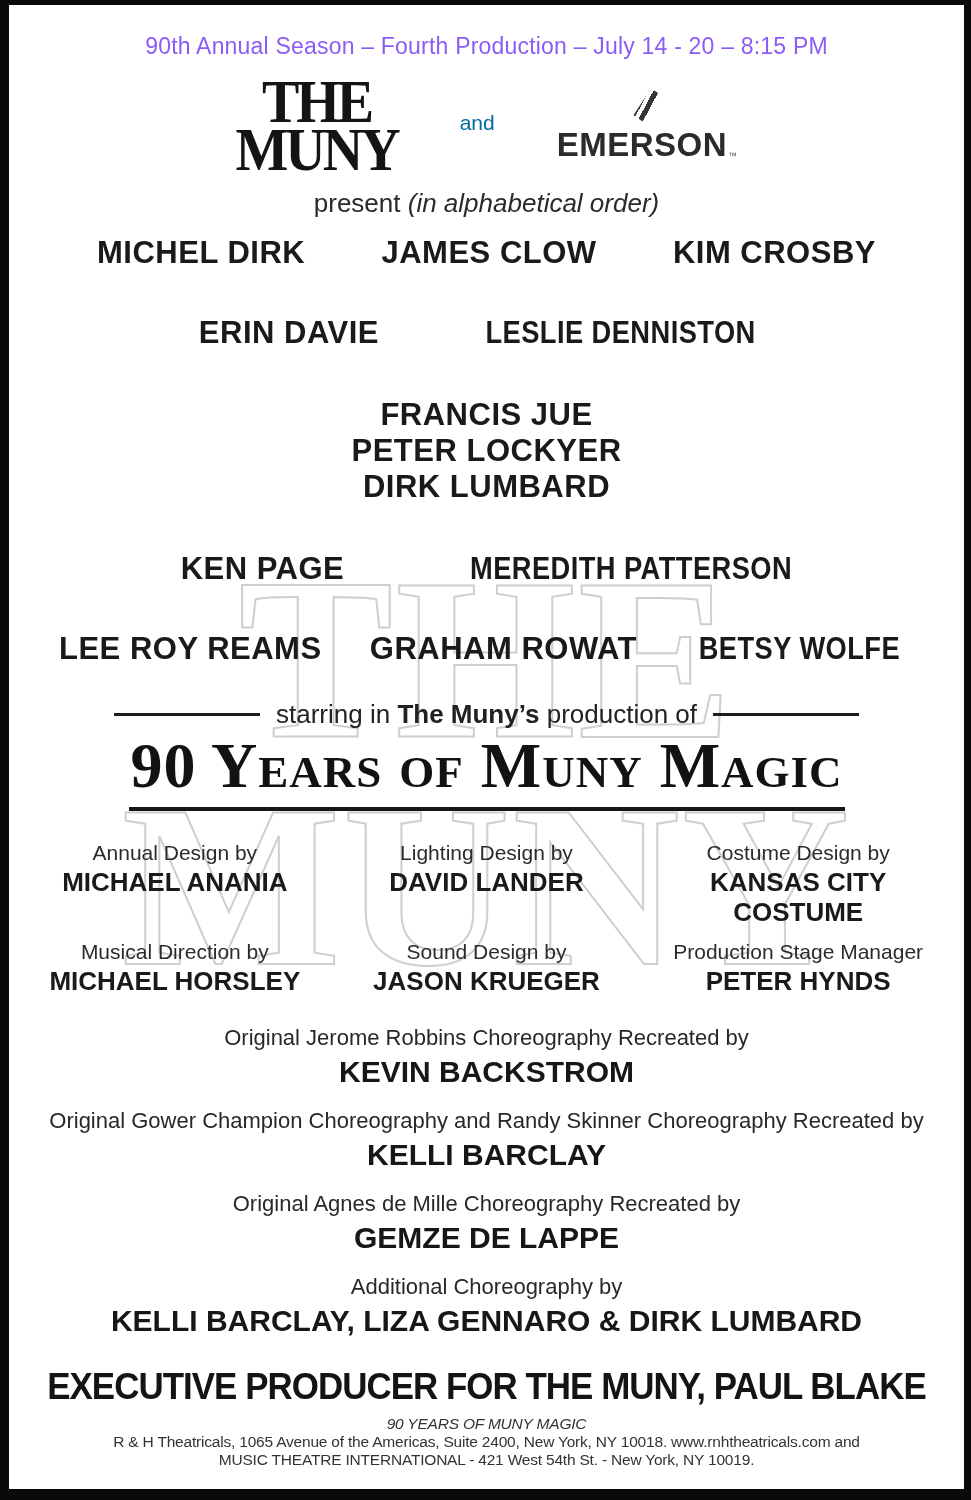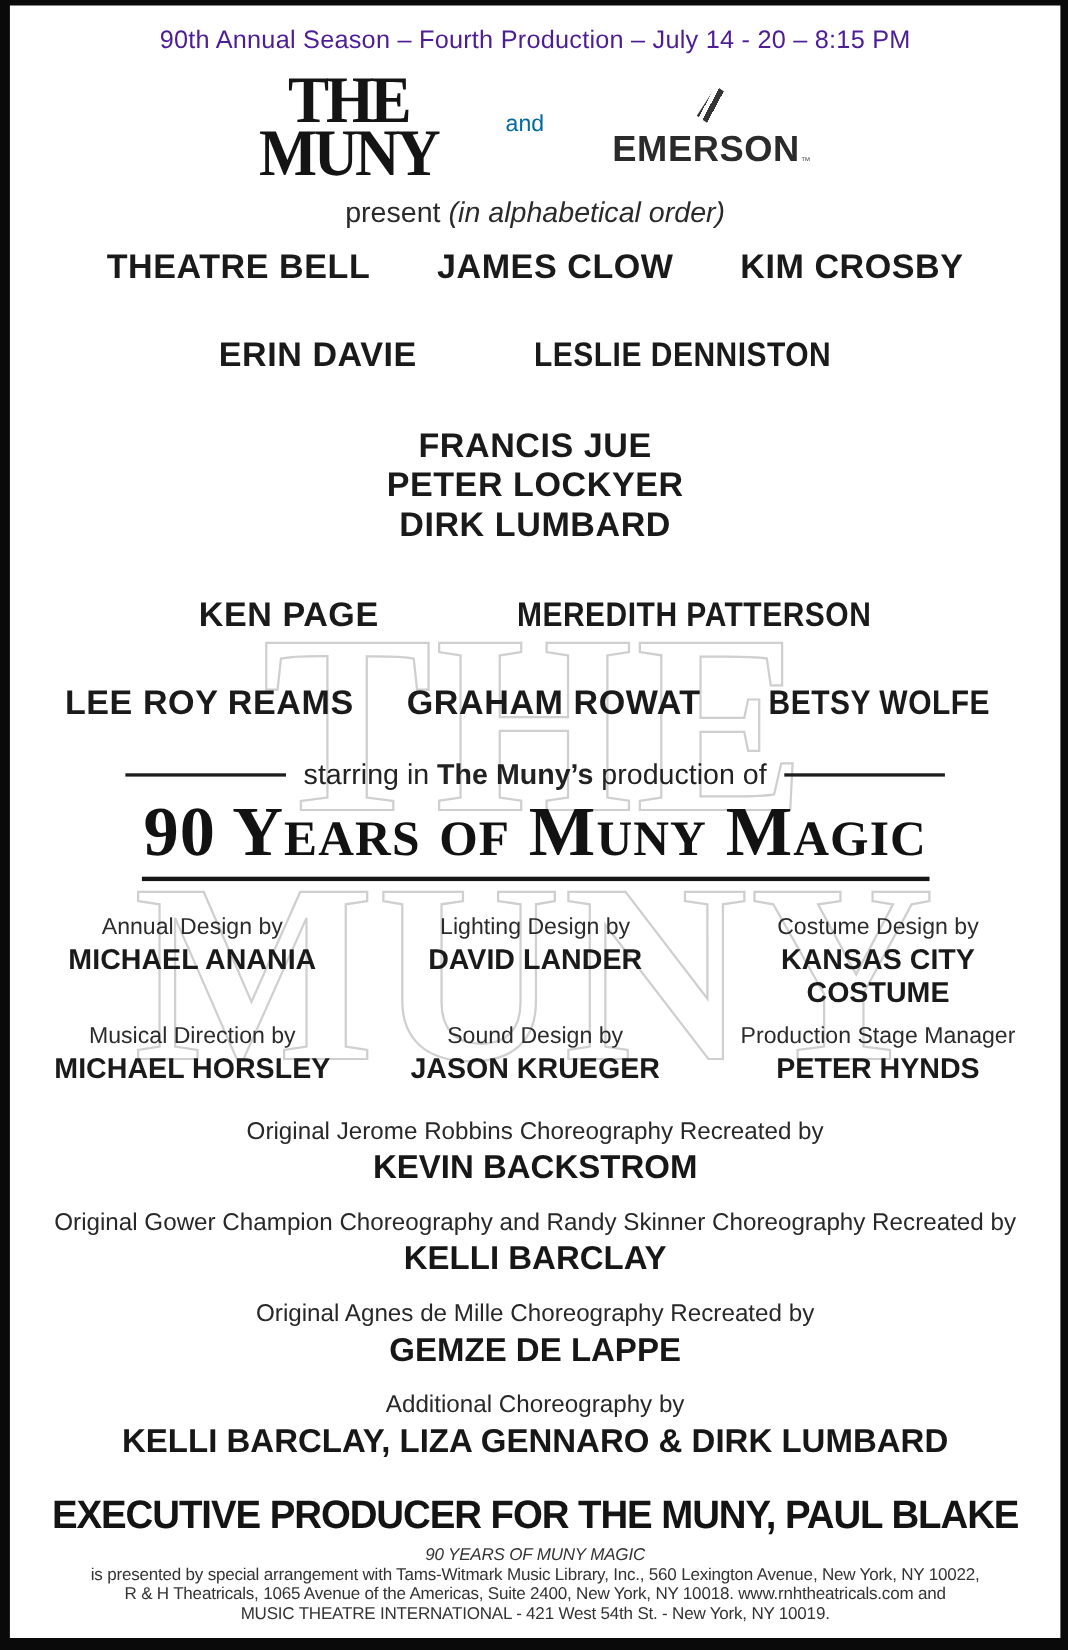--- a/index.html
+++ b/index.html
@@ -22,22 +22,22 @@
     font-weight:bold;
     font-size:232px;line-height:0.98;
     color:transparent;
     -webkit-text-stroke:2px #cfcfcf;
     letter-spacing:2px;
     pointer-events:none;
   }
   .content{position:relative;z-index:1;}
   
   .header-line{
-    margin-top:18px;text-align:center;
-    font-size:23px;letter-spacing:0.2px;color:#4c1d95;
+    margin-top:28px;text-align:center;
+    font-size:23px;letter-spacing:0.2px;color:#8b5cf6;
   }
   .logo-row{
     margin-top:10px;height:112px;
     display:flex;justify-content:center;align-items:center;gap:62px;
   }
   .muny-logo{
     font-family:"Liberation Serif", serif;font-weight:bold;
     font-size:56px;line-height:0.8;letter-spacing:-3px;
     text-align:center;color:#141414;
     transform:scaleY(1.08);
@@ -142,21 +142,21 @@
         </div>
       </div>
     </div>
 
     <div class="present-line">
       <span>present</span>
       <span class="ital">(in alphabetical order)</span>
     </div>
 
     <div class="cast-row r1">
-      <span>THEATRE BELL</span>
+      <span>MICHEL DIRK</span>
       <span>JAMES CLOW</span>
       <span>KIM CROSBY</span>
     </div>
     <div class="cast-row r2">
       <span>ERIN DAVIE</span>
       <span class="cond">LESLIE DENNISTON</span>
     </div>
     <div class="cast-row r3">
       <span>FRANCIS JUE</span>
       <span>PETER LOCKYER</span>
@@ -222,20 +222,19 @@
     </div>
     <div class="choreo">
       <div class="label">Additional Choreography by</div>
       <div class="cname">KELLI BARCLAY, LIZA GENNARO &amp; DIRK LUMBARD</div>
     </div>
 
     <div class="exec-line">EXECUTIVE PRODUCER FOR THE MUNY, PAUL BLAKE</div>
 
     <div class="fine-print">
       <div class="show-ital">90 YEARS OF MUNY MAGIC</div>
-      <div>is presented by special arrangement with Tams-Witmark Music Library, Inc., 560 Lexington Avenue, New York, NY 10022,</div>
       <div>R &amp; H Theatricals, 1065 Avenue of the Americas, Suite 2400, New York, NY 10018.  www.rnhtheatricals.com and</div>
       <div>MUSIC THEATRE INTERNATIONAL - 421 West 54th St. - New York, NY 10019.</div>
 
     </div>
 
   </div>
 </div>
 
 </body></html>

